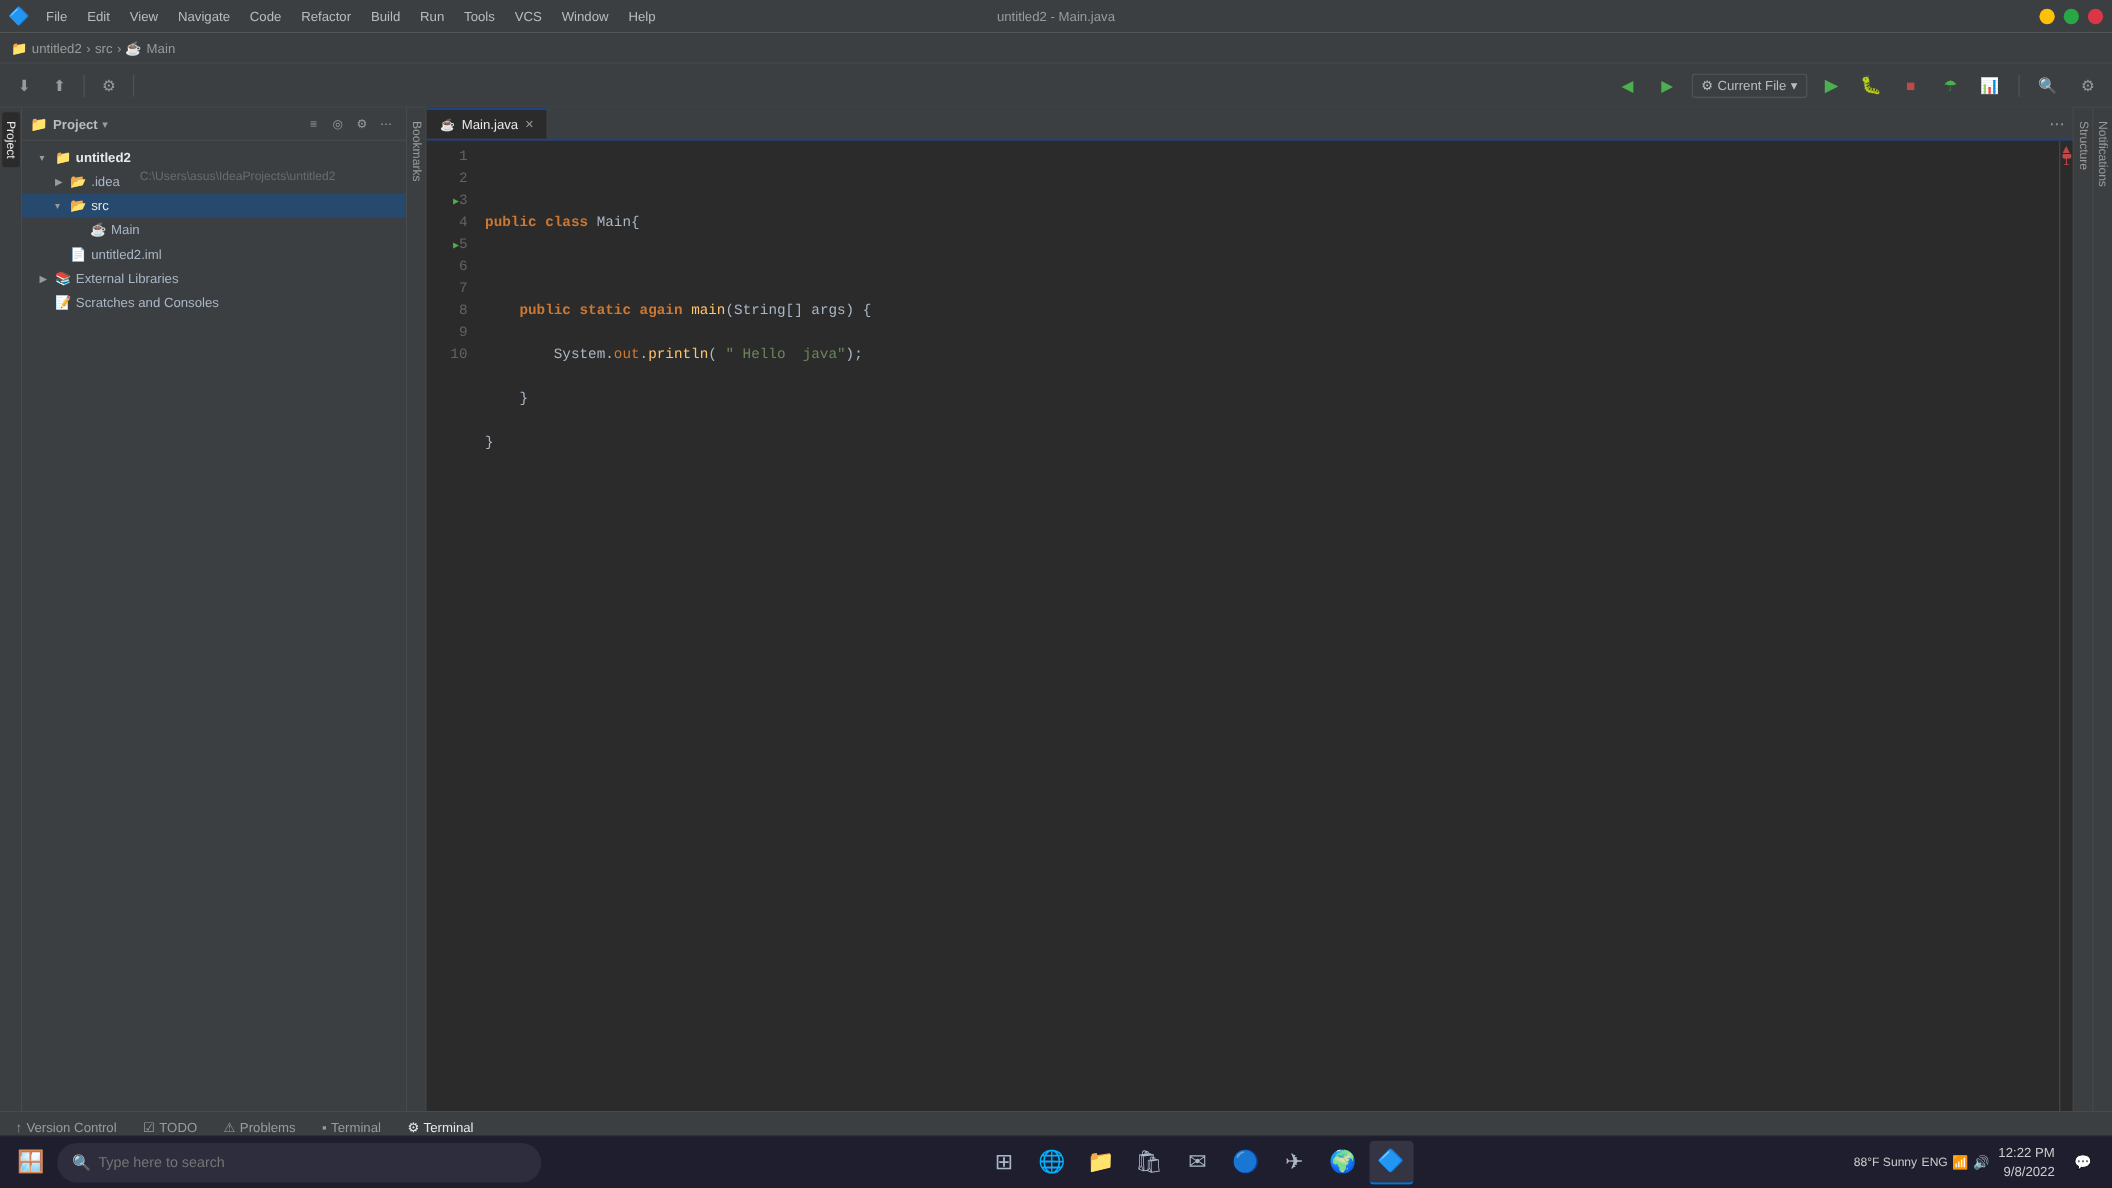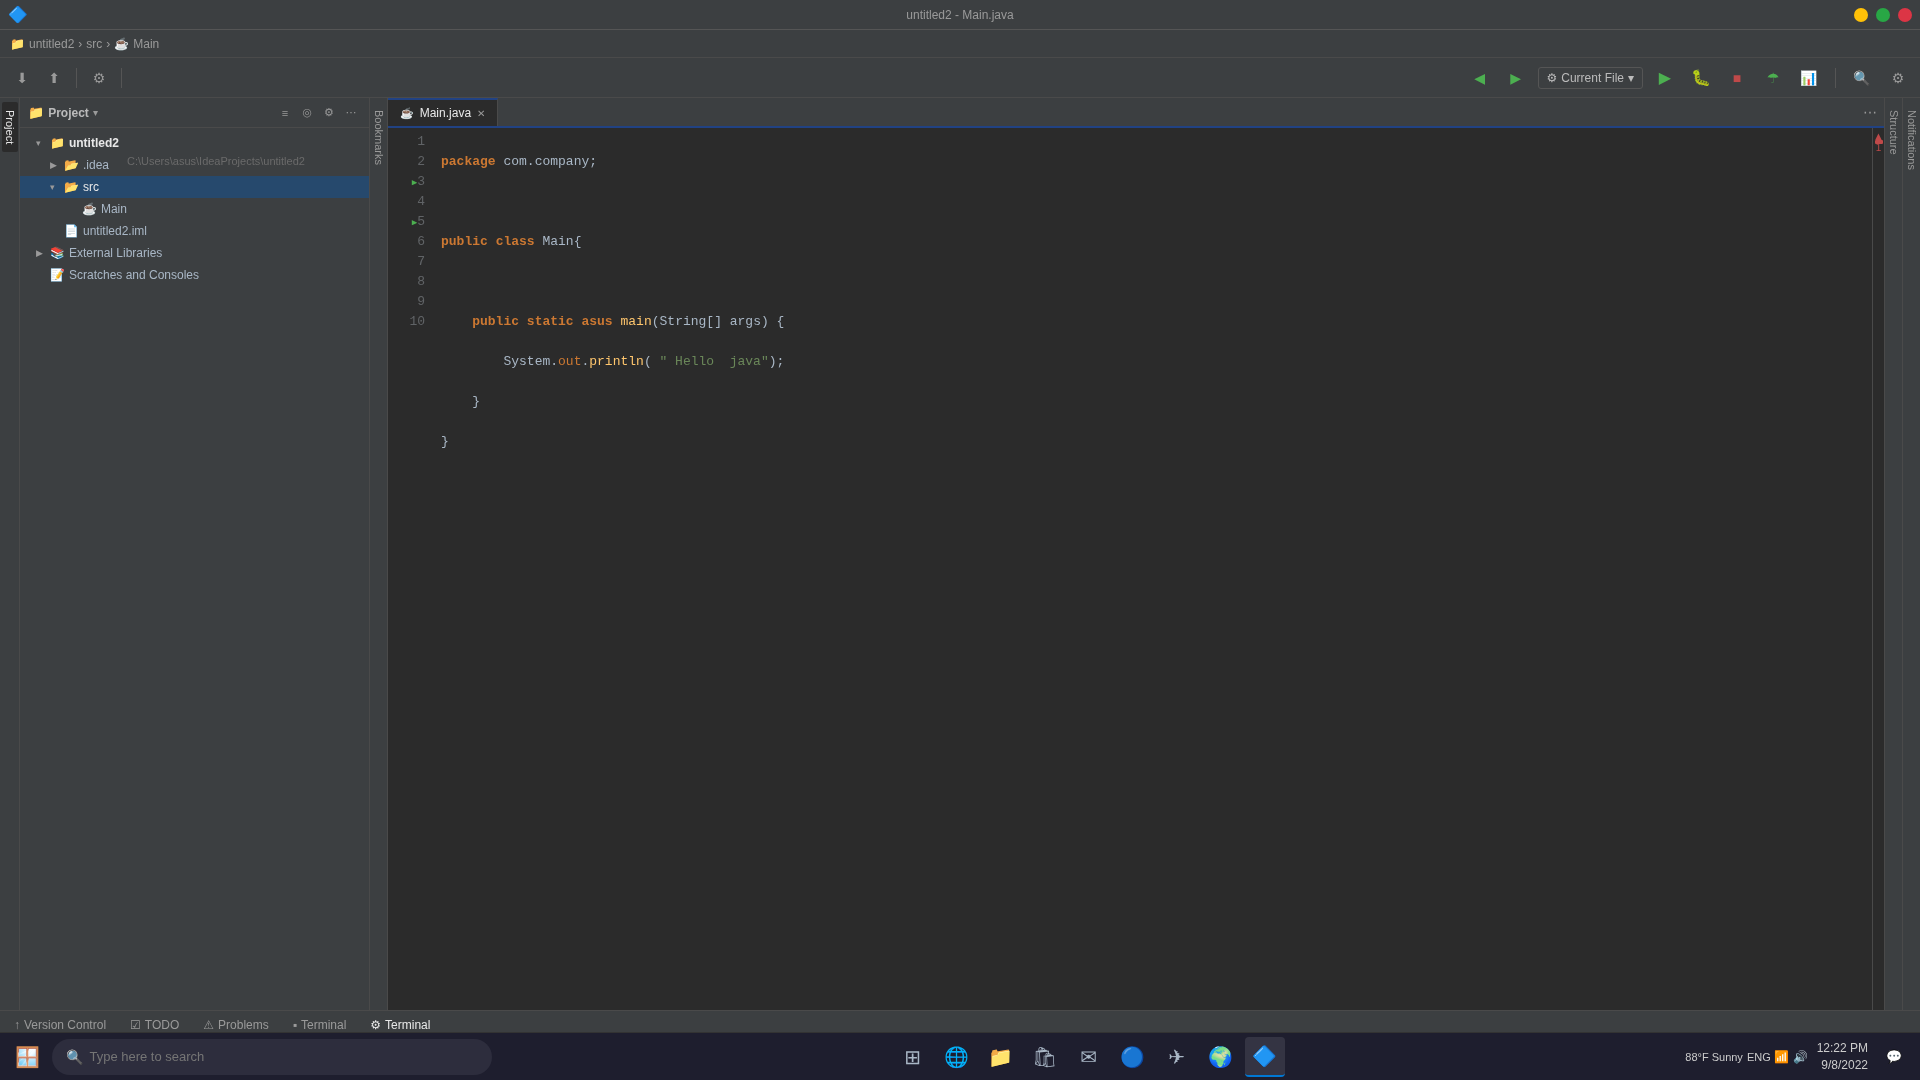--- a/index.html
+++ b/index.html
@@ -349,20 +349,34 @@
       color: #9a9a9a;
       cursor: pointer;
       padding: 8px 2px;
     }
   </style>
 </head>
 <body>
 
 <div id="titlebar">
   <span style="font-size:16px; margin-right:6px;">🔷</span>
+  <div class="menu">
+    <span class="menu-item">File</span>
+    <span class="menu-item">Edit</span>
+    <span class="menu-item">View</span>
+    <span class="menu-item">Navigate</span>
+    <span class="menu-item">Code</span>
+    <span class="menu-item">Refactor</span>
+    <span class="menu-item">Build</span>
+    <span class="menu-item">Run</span>
+    <span class="menu-item">Tools</span>
+    <span class="menu-item">VCS</span>
+    <span class="menu-item">Window</span>
+    <span class="menu-item">Help</span>
+  </div>
   <span class="title">untitled2 - Main.java</span>
   <div class="window-controls">
     <div class="win-btn win-min">─</div>
     <div class="win-btn win-max">□</div>
     <div class="win-btn win-close">✕</div>
   </div>
 </div>
 
 <div id="breadcrumb">
   <span style="font-size:12px;">📁</span>
@@ -498,25 +512,24 @@
         <span class="ln">
           <span style="color:#4caf50; font-size:9px;">▶</span>5</span>
         <span class="ln">6</span>
         <span class="ln">7</span>
         <span class="ln">8</span>
         <span class="ln">9</span>
         <span class="ln">10</span>
       </div>
 
       <div id="code-content">
-<span class="code-line"><span class="kw">package</span> <span class="pkg">com.company</span>;</span>
 <span class="code-line"> </span>
 <span class="code-line"><span class="kw">public</span> <span class="kw">class</span> <span style="color:#a9b7c6;">Main</span>{</span>
 <span class="code-line"> </span>
-<span class="code-line">    <span class="kw">public</span> <span class="kw">static</span> <span class="kw">asus</span> <span class="fn">main</span>(<span style="color:#a9b7c6;">String</span>[] args) {</span>
+<span class="code-line">    <span class="kw">public</span> <span class="kw">static</span> <span class="kw">again</span> <span class="fn">main</span>(<span style="color:#a9b7c6;">String</span>[] args) {</span>
 <span class="code-line">        <span style="color:#a9b7c6;">System</span>.<span class="kw2">out</span>.<span class="fn">println</span>( <span class="str">" Hello  java"</span>);</span>
 <span class="code-line">    }</span>
 <span class="code-line">}</span>
 <span class="code-line"> </span>
       </div>
 
       <div id="right-error-panel">
         <div style="display:flex; flex-direction:column; align-items:center; padding:2px;">
           <span style="color:#bf4949; font-size:11px;">▲</span>
           <span style="color:#bf4949; font-size:10px;">1</span>

